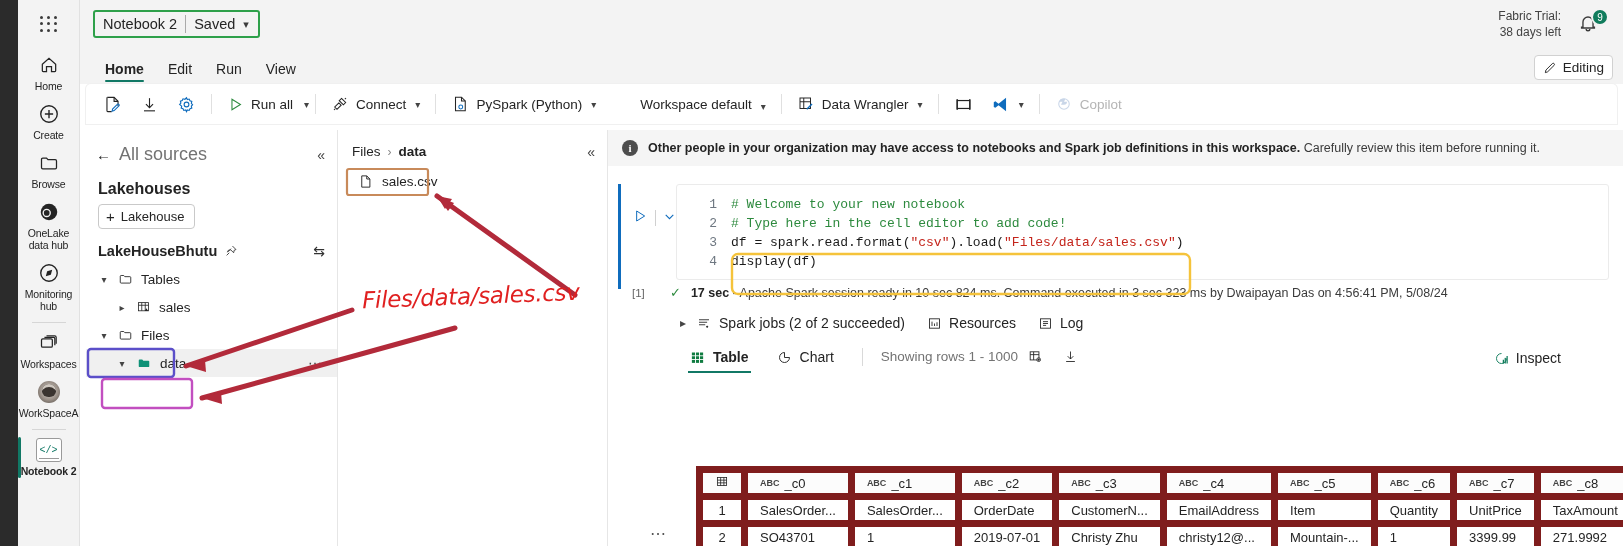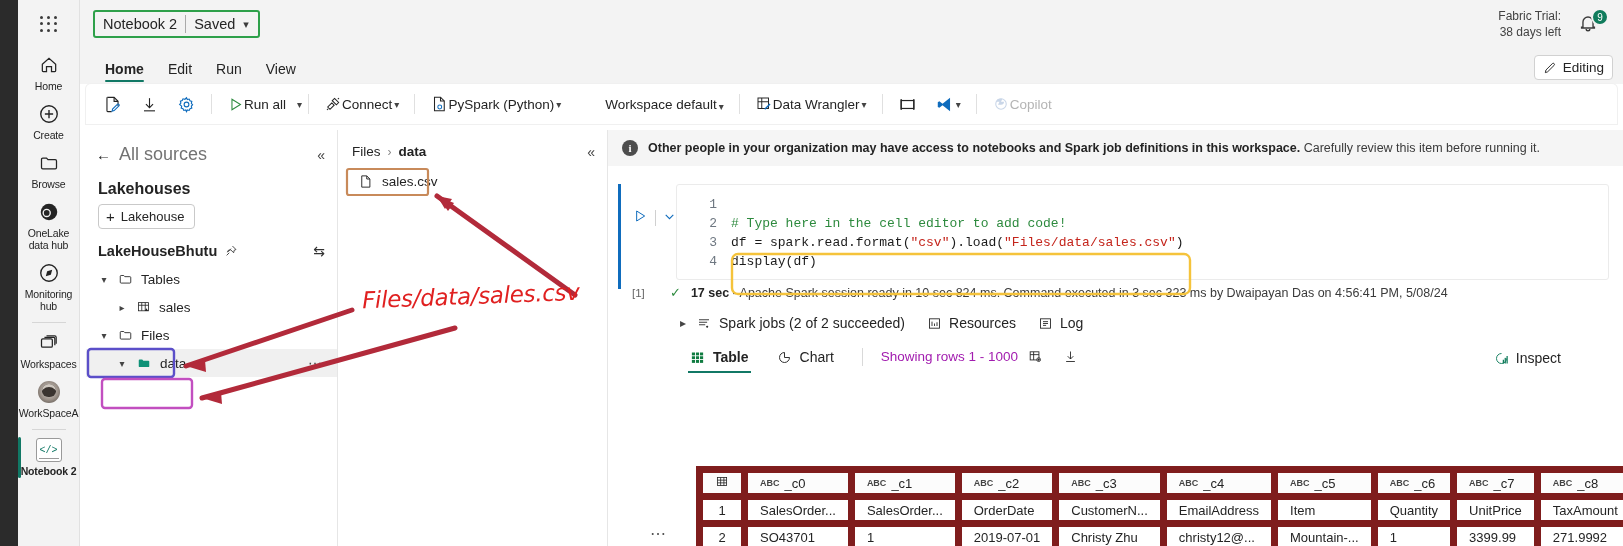--- a/index.html
+++ b/index.html
@@ -109,21 +109,21 @@
     font-size:13.5px; color:#242424;
   }
 
   
   .cmdbar {
     position:absolute; left:86px; top:84px; right:6px; height:40px;
     background:#fff; border-radius:5px 5px 0 0;
     display:flex; align-items:center; gap:0; padding-left:8px;
     box-shadow: 0 0 0 1px #f0f0f0;
   }
-  .cmd { display:flex; align-items:center; padding:5px 9px; border-radius:4px;
+  .cmd { display:flex; align-items:center; gap:7px; padding:5px 9px; border-radius:4px;
          font-size:13.5px; color:#242424; cursor:pointer; white-space:nowrap; }
   .cmd.disabled { color:#b4b4b4; }
   .vsep { width:1px; height:20px; background:#e0e0e0; margin:0 6px; }
   .caret { font-size:10px; color:#444; margin-left:2px; }
 
   
   .explorer {
     position:absolute; left:86px; top:130px; width:252px; bottom:0;
     background:#fff; border-right:1px solid #e6e6e6;
   }
@@ -203,21 +203,21 @@
 
   .ellipsis-left { position:absolute; left:42px; top:358px; font-size:16px; color:#555; letter-spacing:2px; }
 
   .tabsrow {
     display:flex; align-items:center; gap:8px; padding:8px 0 0 72px; position:relative;
   }
   .rtab2 { display:flex; align-items:center; gap:8px; font-size:14px; color:#242424; padding:4px 10px 9px; cursor:pointer; position:relative;}
   .rtab2.active { font-weight:bold; }
   .rtab2.active::after { content:""; position:absolute; left:8px; right:8px; bottom:1px; height:2.5px; background:#117865; }
   .tsep { width:1px; height:18px; background:#d9d9d9; margin:0 10px 6px; }
-  .showing { font-size:13.5px; color:#a21caf; display:flex; align-items:center; gap:10px; padding-bottom:7px; }
+  .showing { font-size:13.5px; color:#737373; display:flex; align-items:center; gap:10px; padding-bottom:7px; }
   .inspect { position:absolute; right:62px; bottom:8px; display:flex; align-items:center; gap:7px; font-size:14px; color:#242424; }
 
   
   .grid { position:absolute; left:88px; right:0; top:300px; }
   table.dg { border-collapse:collapse; font-size:13px; color:#242424; }
   table.dg th, table.dg td {
     border:7px solid #7f1d1d; height:27px; padding:0 12px; text-align:left; font-weight:normal;
     white-space:nowrap; overflow:hidden;
   }
   table.dg th { background:#fcfcfc; color:#242424; }
@@ -543,20 +543,21 @@
         <span class="play">
           <svg width="13" height="13" viewBox="0 0 24 24" fill="none" stroke="#0f6cbd" stroke-width="2">
               <path d="M5 9l7 7 7-7"></path>
             </svg>
         </span>
       </div>
 
       <div class="codebox">
         <div class="codeline">
           <span class="ln">1</span>
+          <span class="ctxt com"># Welcome to your new notebook</span>
         </div>
         <div class="codeline">
           <span class="ln">2</span>
           <span class="ctxt com"># Type here in the cell editor to add code!</span>
         </div>
         <div class="codeline">
           <span class="ln">3</span>
           <span class="ctxt plain">df = spark.read.format(</span>
             <span class="ctxt str">"csv"</span>
             <span class="ctxt plain">).load(</span>

